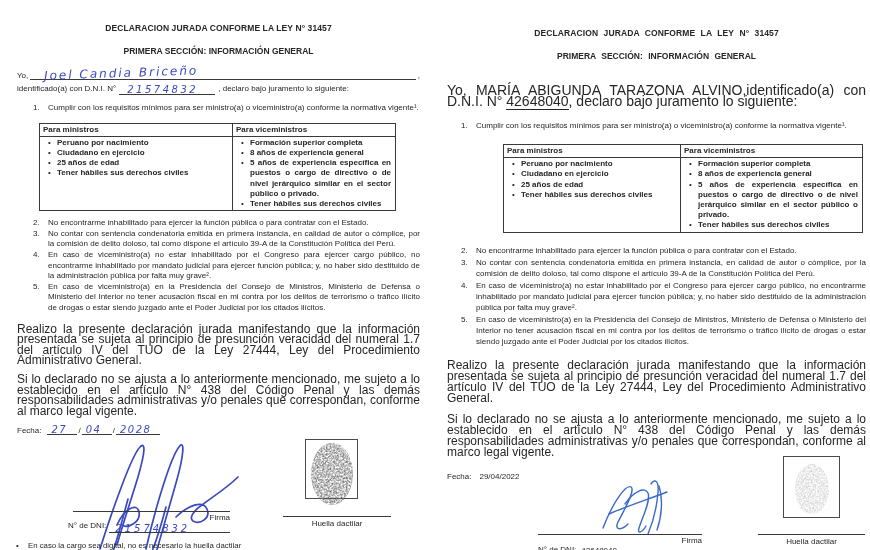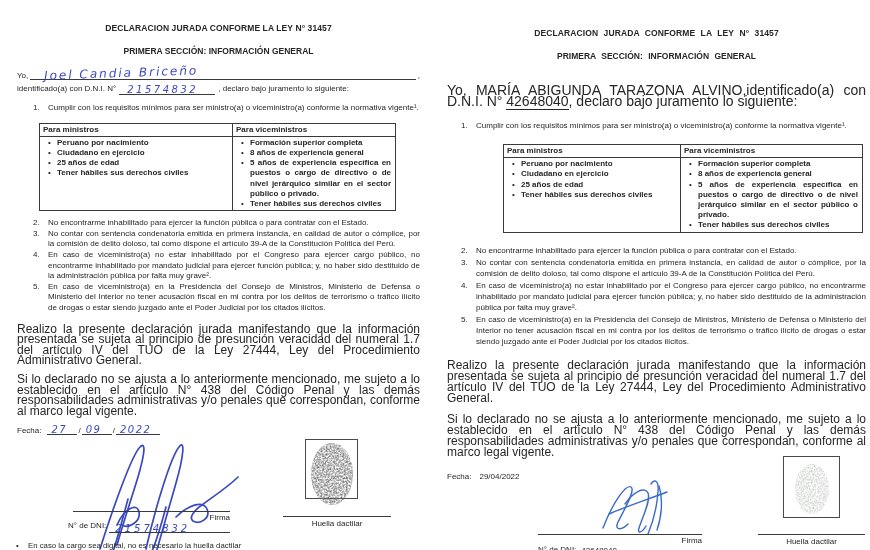--- a/index.html
+++ b/index.html
@@ -183,25 +183,25 @@
   <p class="para">Realizo la presente declaración jurada manifestando que la información presentada se sujeta al principio de presunción veracidad del numeral 1.7 del artículo IV del TUO de la Ley 27444, Ley del Procedimiento Administrativo General.</p>
   <p class="para">Si lo declarado no se ajusta a lo anteriormente mencionado, me sujeto a lo establecido en el artículo N° 438 del Código Penal y las demás responsabilidades administrativas y/o penales que correspondan, conforme al marco legal vigente.</p>
 
   <div class="fecha-line">
     <span class="lbl">Fecha:</span>
     <span class="dseg d1">
         <span class="hw">27</span>
       </span>
     <span class="slash">/</span>
     <span class="dseg d2">
-        <span class="hw">09</span>
+        <span class="hw">04</span>
       </span>
     <span class="slash">/</span>
     <span class="dseg d3">
-        <span class="hw">2022</span>
+        <span class="hw">2028</span>
       </span>
   </div>
 
   <div class="sigzone szL">
     <svg class="sigsvg" style="left:70px;top:2px" width="190" height="126" viewBox="0 0 190 126">
       <g fill="none" stroke="#3a49c0" stroke-width="1.7" stroke-linecap="round">
         <path d="M30,108 C44,64 62,14 70,6 C76,0 75,12 68,36 C60,62 52,86 47,104"></path>
         <path d="M47,84 C54,68 67,61 69,71 C71,81 58,88 52,84"></path>
         <path d="M76,108 C86,64 101,16 109,6 C115,-2 114,14 106,42 C98,70 90,98 86,112 C82,124 79,120 86,112"></path>
         <path d="M106,76 C118,64 133,59 137,68 C141,77 130,84 123,80 C119,77 123,70 132,64 C144,55 158,46 168,36"></path>

